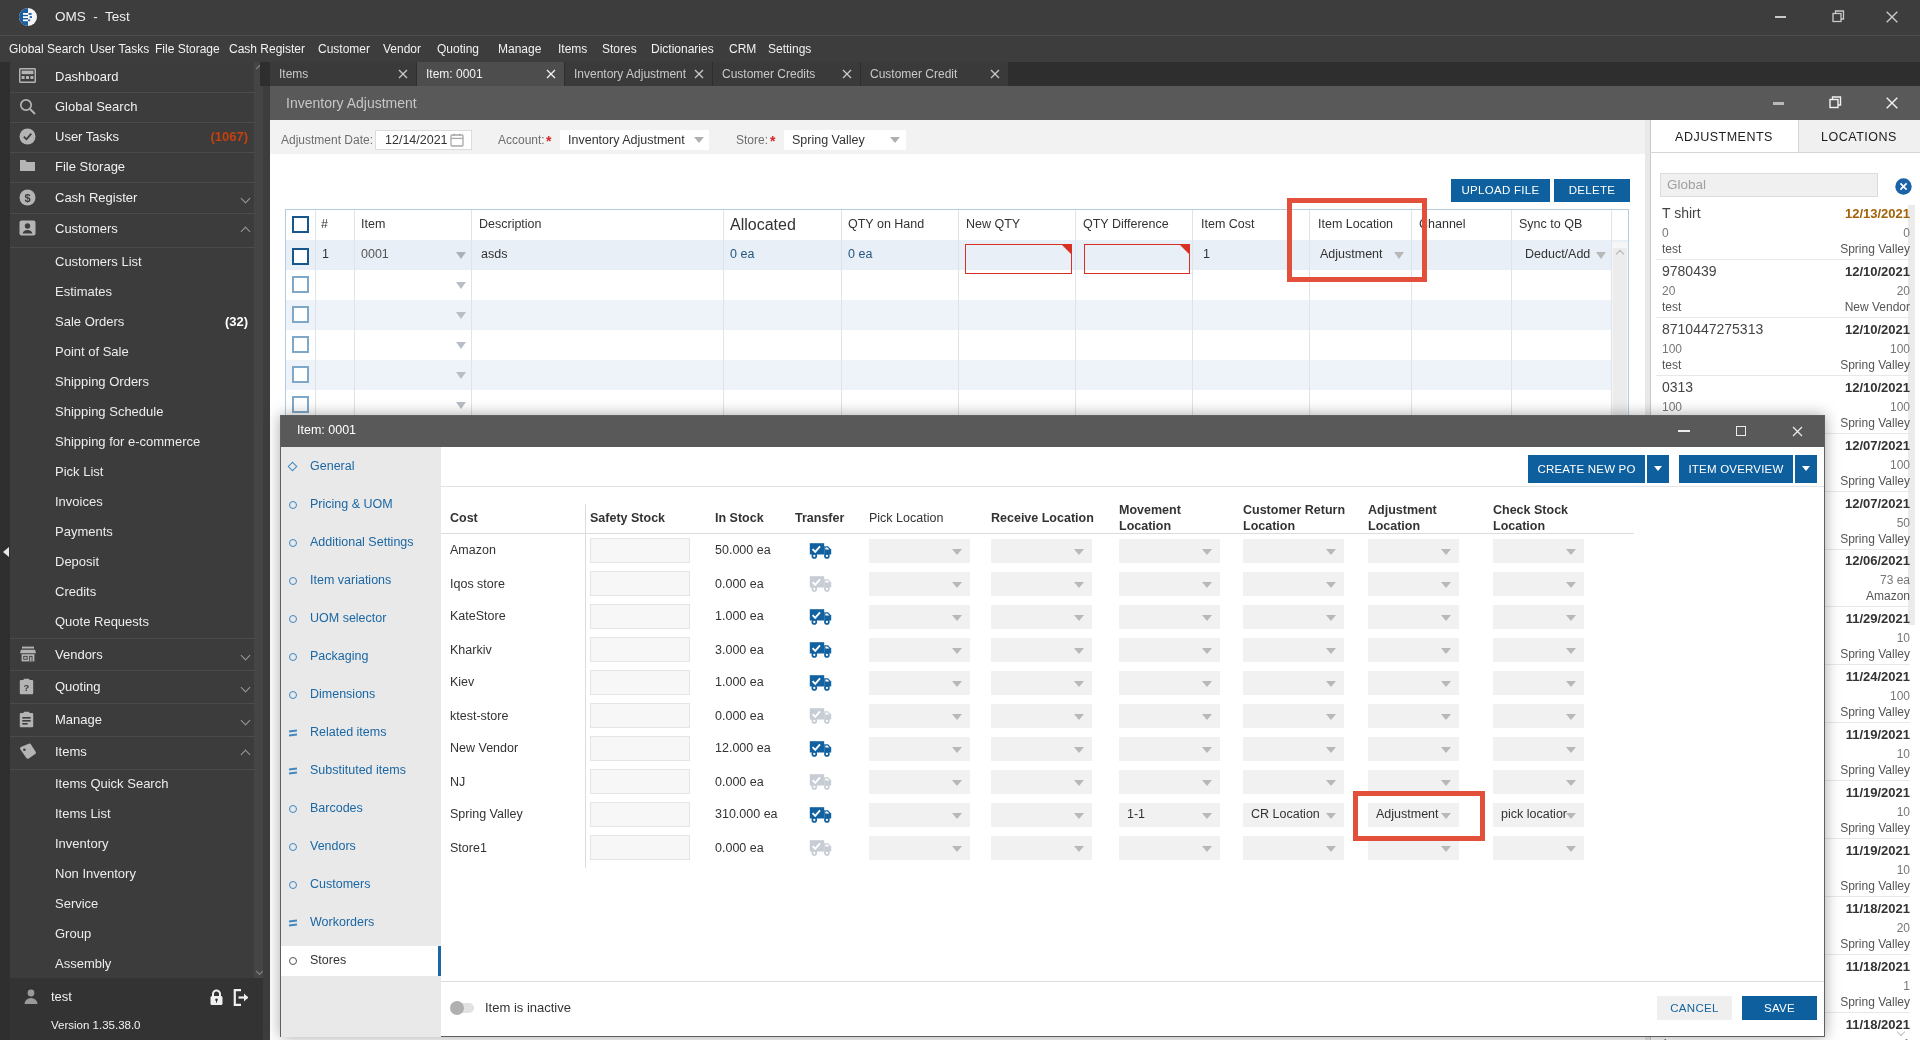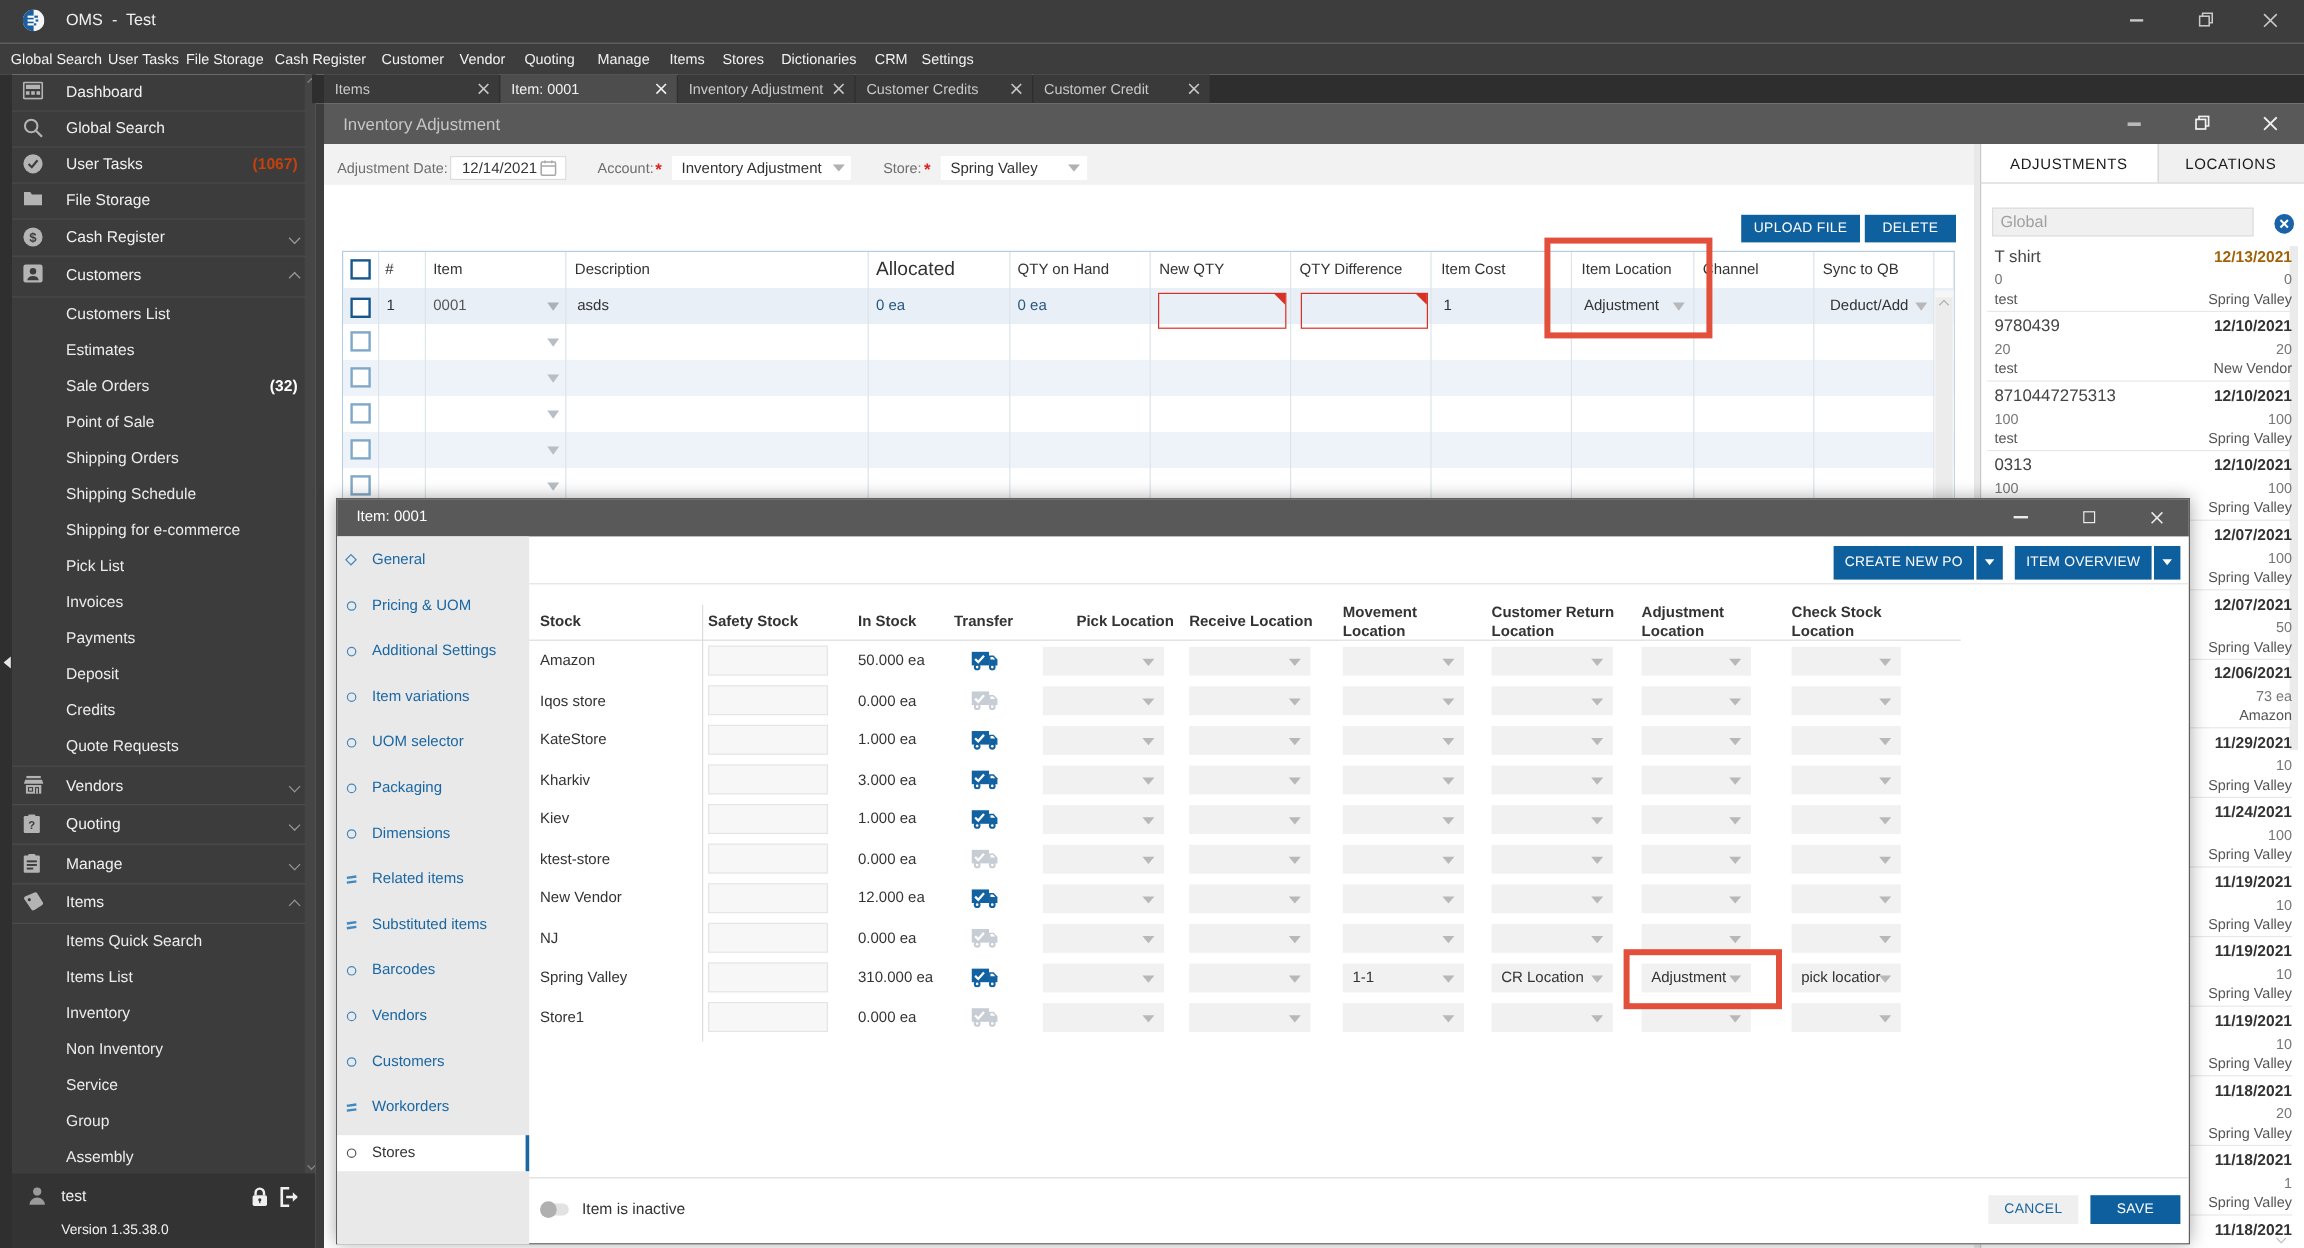--- a/index.html
+++ b/index.html
@@ -455,25 +455,25 @@
 <div style="position:absolute;left:281px;top:946px;width:160px;height:30px;background:#fff;"></div>
 <div style="position:absolute;left:438px;top:946px;width:3px;height:30px;background:#1a67a4;"></div>
 <div style="position:absolute;left:289px;top:957px;width:8px;height:8px;border:1.5px solid #555;border-radius:50%;"></div>
 <div style="position:absolute;top:952px;font-size:12.5px;color:#333;line-height:17px;white-space:nowrap;left:310px;">Stores</div>
 <div style="position:absolute;left:1528px;top:455px;width:117px;height:28px;background:#0e5f9e;color:#fff;font-size:11.5px;text-align:center;line-height:28px;letter-spacing:0.2px;">CREATE NEW PO</div>
 <div style="position:absolute;left:1647px;top:455px;width:22px;height:28px;background:#0e5f9e;"></div>
 <div style="position:absolute;left:1654px;top:466px;width:0;height:0;border-left:4px solid transparent;border-right:4px solid transparent;border-top:5px solid #fff;"></div>
 <div style="position:absolute;left:1679px;top:455px;width:114px;height:28px;background:#0e5f9e;color:#fff;font-size:11.5px;text-align:center;line-height:28px;letter-spacing:0.2px;">ITEM OVERVIEW</div>
 <div style="position:absolute;left:1795px;top:455px;width:22px;height:28px;background:#0e5f9e;"></div>
 <div style="position:absolute;left:1802px;top:466px;width:0;height:0;border-left:4px solid transparent;border-right:4px solid transparent;border-top:5px solid #fff;"></div>
-<div style="position:absolute;top:510px;font-size:12.5px;color:#333;line-height:17px;white-space:nowrap;left:450px;font-weight:700;">Stock</div>
+<div style="position:absolute;top:510px;font-size:12.5px;color:#333;line-height:17px;white-space:nowrap;left:450px;font-weight:700;">Cost</div>
 <div style="position:absolute;top:510px;font-size:12.5px;color:#333;line-height:17px;white-space:nowrap;left:590px;font-weight:700;">Safety Stock</div>
 <div style="position:absolute;top:510px;font-size:12.5px;color:#333;line-height:17px;white-space:nowrap;left:715px;font-weight:700;">In Stock</div>
 <div style="position:absolute;top:510px;font-size:12.5px;color:#333;line-height:17px;white-space:nowrap;left:795px;font-weight:700;">Transfer</div>
-<div style="position:absolute;top:510px;font-size:12.5px;color:#333;line-height:17px;white-space:nowrap;left:869px;font-weight:700;margin-left:28px;">Pick Location</div>
+<div style="position:absolute;top:510px;font-size:12.5px;color:#333;line-height:17px;white-space:nowrap;left:869px;font-weight:400;">Pick Location</div>
 <div style="position:absolute;top:510px;font-size:12.5px;color:#333;line-height:17px;white-space:nowrap;left:991px;font-weight:700;">Receive Location</div>
 <div style="position:absolute;top:502px;font-size:12.5px;color:#333;line-height:17px;white-space:nowrap;left:1119px;font-weight:700;">Movement</div>
 <div style="position:absolute;top:518px;font-size:12.5px;color:#333;line-height:17px;white-space:nowrap;left:1119px;font-weight:700;">Location</div>
 <div style="position:absolute;top:502px;font-size:12.5px;color:#333;line-height:17px;white-space:nowrap;left:1243px;font-weight:700;">Customer Return</div>
 <div style="position:absolute;top:518px;font-size:12.5px;color:#333;line-height:17px;white-space:nowrap;left:1243px;font-weight:700;">Location</div>
 <div style="position:absolute;top:502px;font-size:12.5px;color:#333;line-height:17px;white-space:nowrap;left:1368px;font-weight:700;">Adjustment</div>
 <div style="position:absolute;top:518px;font-size:12.5px;color:#333;line-height:17px;white-space:nowrap;left:1368px;font-weight:700;">Location</div>
 <div style="position:absolute;top:502px;font-size:12.5px;color:#333;line-height:17px;white-space:nowrap;left:1493px;font-weight:700;">Check Stock</div>
 <div style="position:absolute;top:518px;font-size:12.5px;color:#333;line-height:17px;white-space:nowrap;left:1493px;font-weight:700;">Location</div>
 <div style="position:absolute;left:441px;top:533px;width:1193px;height:1px;background:#dcdcdc;"></div>

